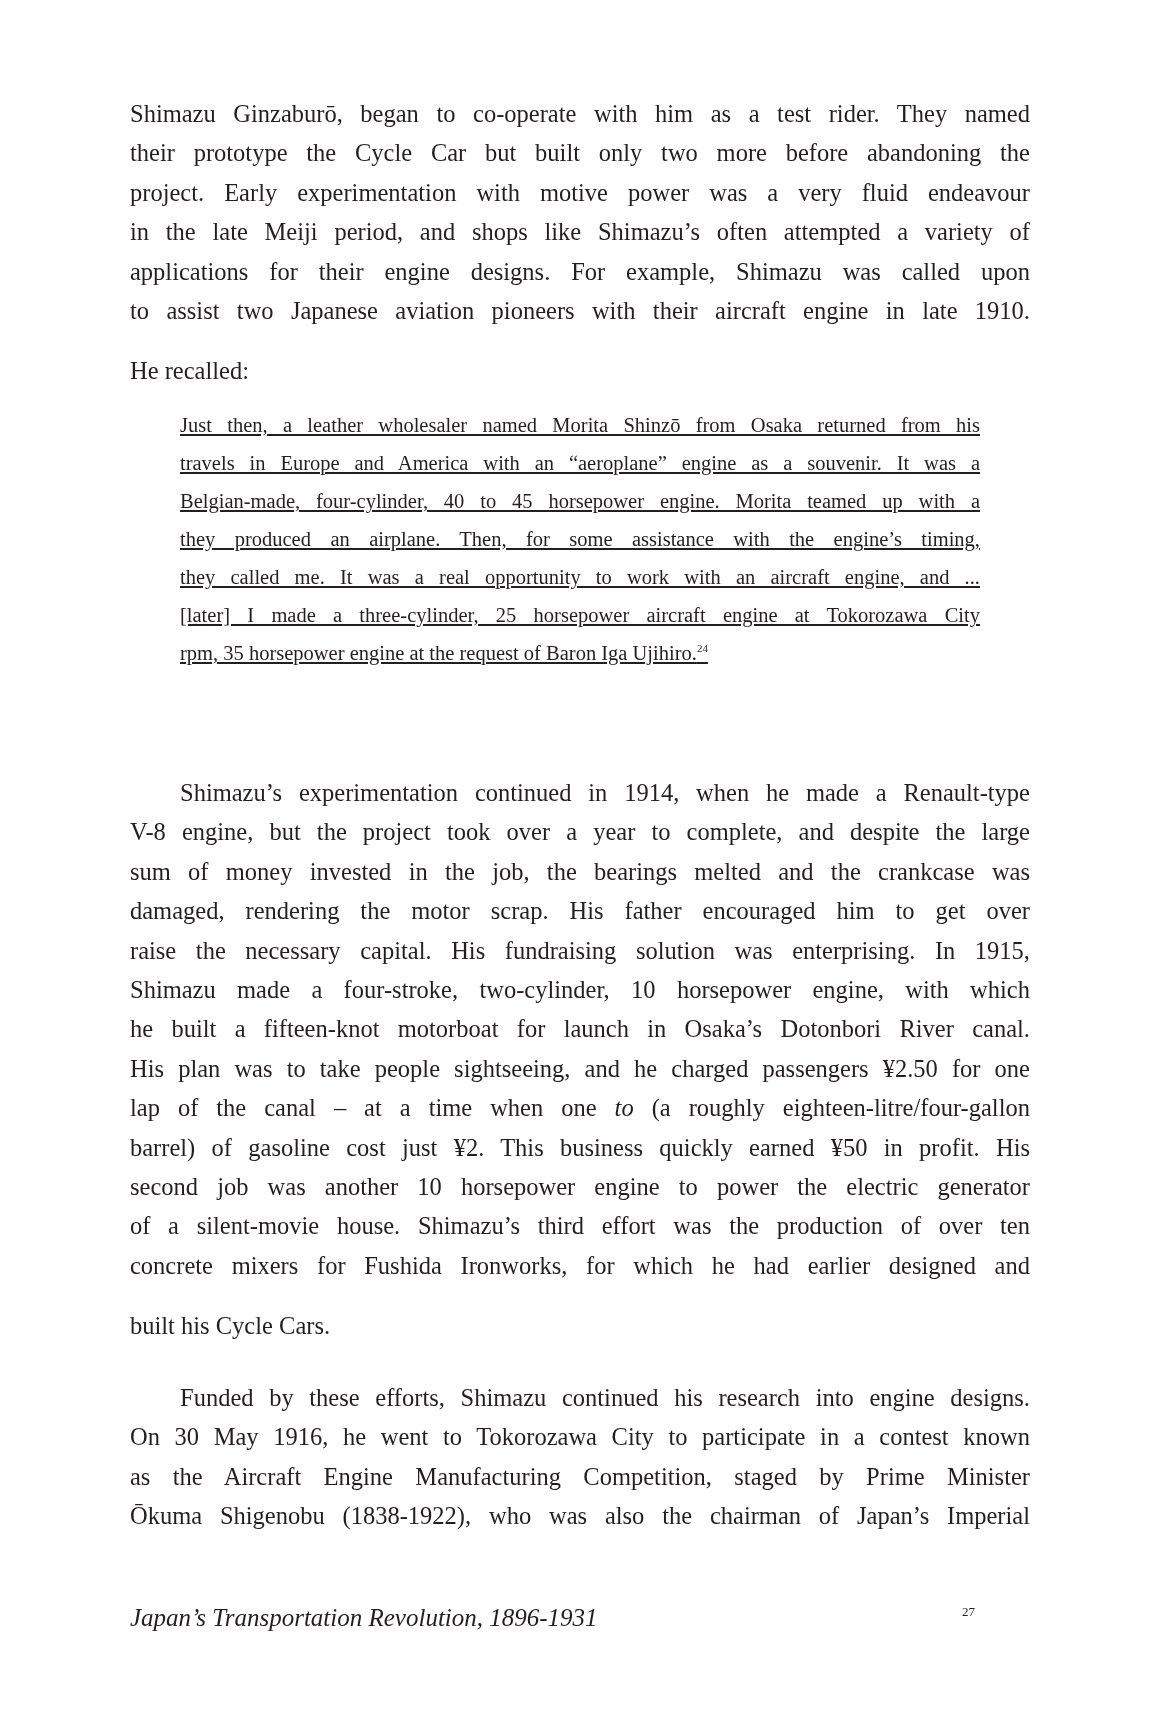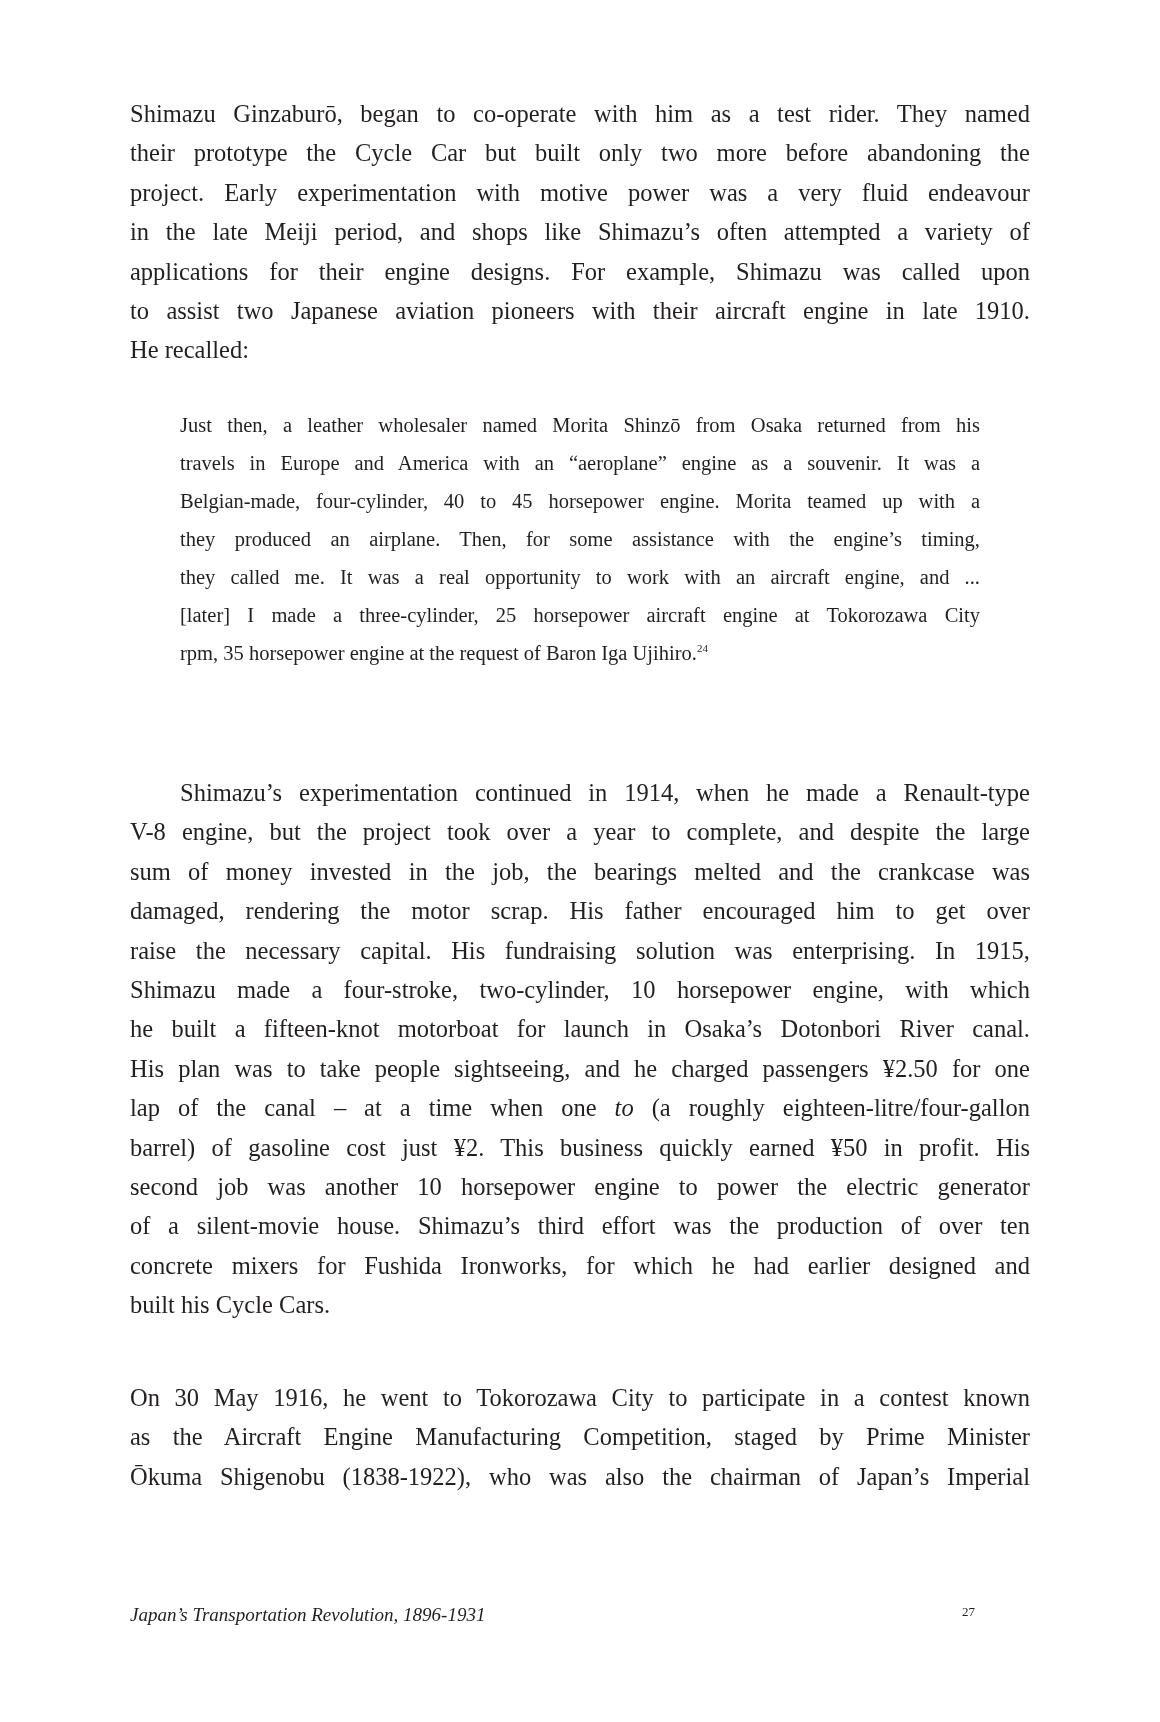--- a/index.html
+++ b/index.html
@@ -31,54 +31,56 @@
       height: 39.4px;
       line-height: 39.4px;
       font-size: 24.5px;
       white-space: nowrap;
       text-align: justify;
       text-align-last: justify;
     }
     .line.last {
       text-align: center;
       text-align-last: left;
+      margin-top: 21px;
     }
     .line.indent {
       padding-left: 50px;
     }
     .quote-block {
       position: absolute;
       left: 180px;
       width: 800px;
       top: 406px;
     }
     .qline {
       display: block;
       height: 38px;
       line-height: 38px;
       font-size: 20.5px;
       white-space: nowrap;
       text-align: justify;
       text-align-last: justify;
+      text-decoration: underline;
     }
     .qline.last {
       text-align: center;
       text-align-last: left;
     }
     sup.fn {
       font-size: 11px;
       vertical-align: 8px;
       line-height: 0;
     }
     em { }
     .footer-title {
       position: absolute;
       left: 130px;
       top: 1604px;
-      font-size: 19px;
+      font-size: 25px;
       font-style: italic;
       white-space: nowrap;
     }
     .footer-page {
       position: absolute;
       left: 962px;
       top: 1604px;
       font-size: 13px;
       white-space: nowrap;
     }
@@ -122,20 +124,21 @@
     <span class="line">His plan was to take people sightseeing, and he charged passengers ¥2.50 for one</span>
     <span class="line"><span>lap of the canal – at a time when one </span><em>to</em><span> (a roughly eighteen-litre/four-gallon</span></span>
     <span class="line">barrel) of gasoline cost just ¥2. This business quickly earned ¥50 in profit. His</span>
     <span class="line">second job was another 10 horsepower engine to power the electric generator</span>
     <span class="line">of a silent-movie house. Shimazu’s third effort was the production of over ten</span>
     <span class="line">concrete mixers for Fushida Ironworks, for which he had earlier designed and</span>
     <span class="line last">built his Cycle Cars.</span>
   </div>
 
   <div class="body-block" id="para3">
+    <span class="line indent">Funded by these efforts, Shimazu continued his research into engine designs.</span>
     <span class="line">On 30 May 1916, he went to Tokorozawa City to participate in a contest known</span>
     <span class="line">as the Aircraft Engine Manufacturing Competition, staged by Prime Minister</span>
     <span class="line">Ōkuma Shigenobu (1838-1922), who was also the chairman of Japan’s Imperial</span>
   </div>
 
   <div class="footer-title">Japan’s Transportation Revolution, 1896-1931</div>
   <div class="footer-page">27</div>
 
 </div>
 

